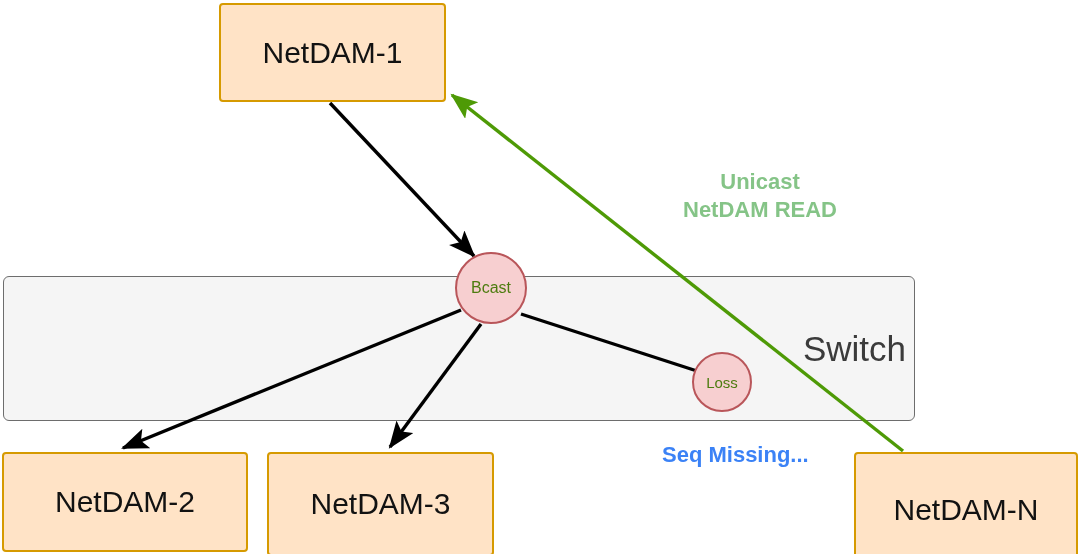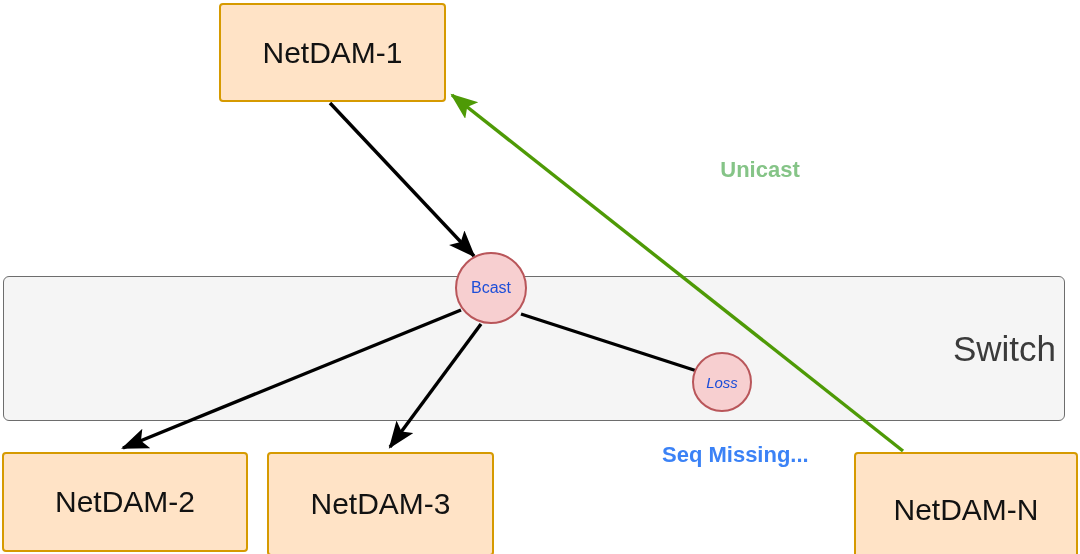--- a/index.html
+++ b/index.html
@@ -23,21 +23,21 @@
     top: 0;
     width: 1080px;
     height: 554px;
   }
 
   
   .switch-bar {
     position: absolute;
     left: 3px;
     top: 276px;
-    width: 1062px;
+    width: 912px;
     height: 145px;
     background: #f5f5f5;
     border: 1.6px solid #6d6d6d;
     border-radius: 6px;
     box-sizing: border-box;
   }
   .switch-label {
     position: absolute;
     right: 8px;
     top: 50%;
@@ -75,36 +75,36 @@
     background: #f7cfd0;
     border: 2.4px solid #b9565a;
     border-radius: 50%;
     box-sizing: border-box;
     display: flex;
     align-items: center;
     justify-content: center;
   }
   .circle-node .circle-label {
     font-size: 16px;
-    color: #1d4ed8;
+    color: #4d7c0f;
     white-space: nowrap;
   }
   #node-bcast { left: 455px; top: 252px; width: 72px; height: 72px; }
-  #node-loss  { left: 692px; top: 352px; width: 60px; height: 60px; font-style: italic; }
+  #node-loss  { left: 692px; top: 352px; width: 60px; height: 60px; }
   #node-loss .circle-label { font-size: 15px; }
 
   
   .annotation {
     position: absolute;
     font-weight: bold;
     white-space: nowrap;
   }
   #label-unicast {
     left: 645px;
-    top: 156px;
+    top: 168px;
     width: 230px;
     text-align: center;
     font-size: 22px;
     line-height: 28px;
     color: #85c487;
   }
   #label-seq-missing {
     left: 662px;
     top: 442px;
     font-size: 22px;
@@ -160,17 +160,18 @@
   <div class="circle-node" id="node-bcast">
     <span class="circle-label">Bcast</span>
   </div>
 
   <div class="circle-node" id="node-loss">
     <span class="circle-label">Loss</span>
   </div>
 
   <div class="annotation" id="label-unicast">
     <div>Unicast</div>
+    <div>NetDAM READ</div>
   </div>
 
   <div class="annotation" id="label-seq-missing">Seq Missing...</div>
 
 </div>
 
 </body></html>

